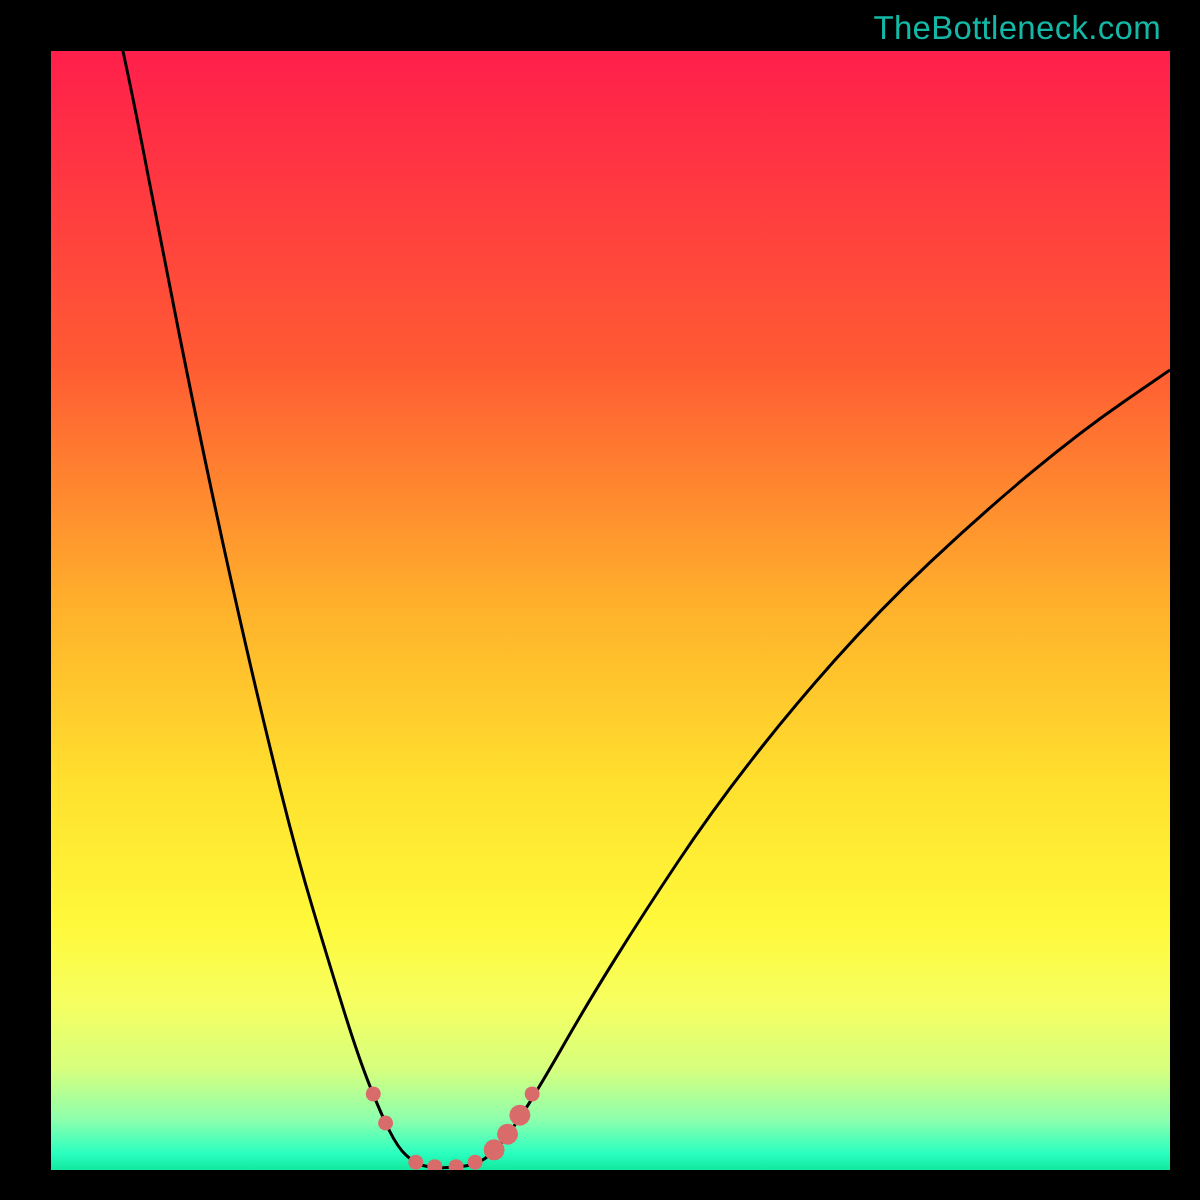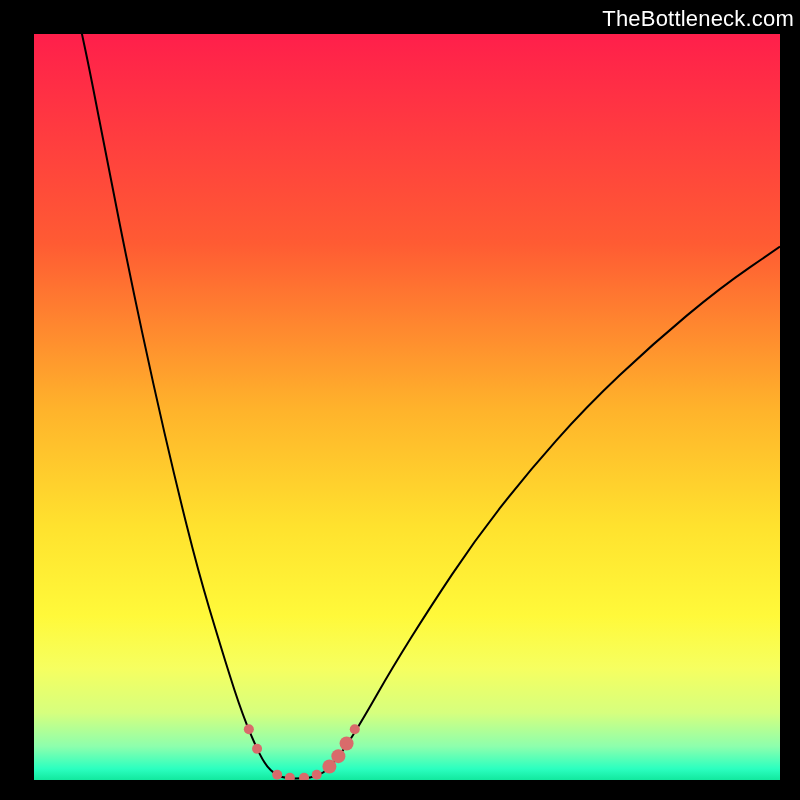--- a/index.html
+++ b/index.html
@@ -34,22 +34,22 @@
   .curve-layer {
     position: absolute;
     left: 0;
     top: 0;
     width: 100%;
     height: 100%;
   }
   .watermark {
     position: absolute;
     top: 6px;
-    right: 6px;
-    color: #ffffff;
+    right: 26px;
+    color: #14b8a6;
     font-size: 22px;
     font-weight: 500;
     letter-spacing: 0.2px;
   }
 </style>
 </head>
 <body>
 
 <div class="frame">
 

